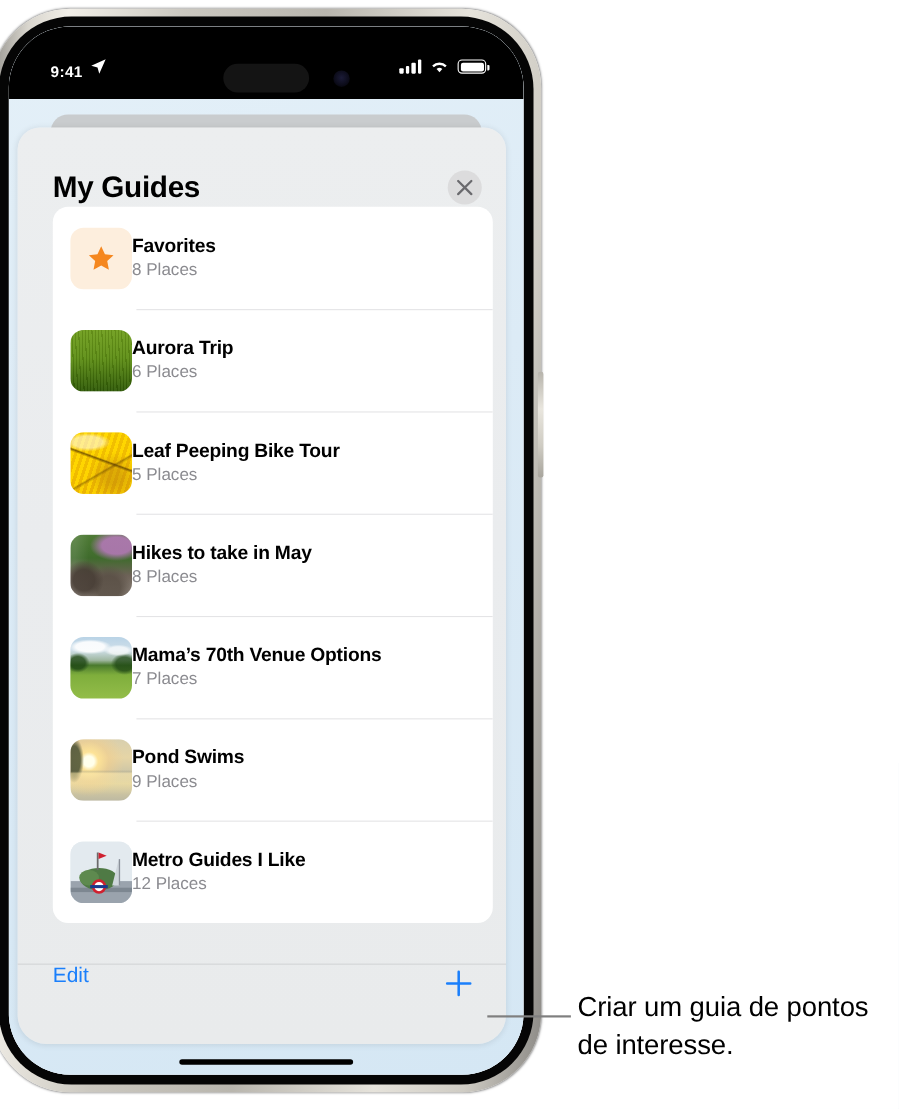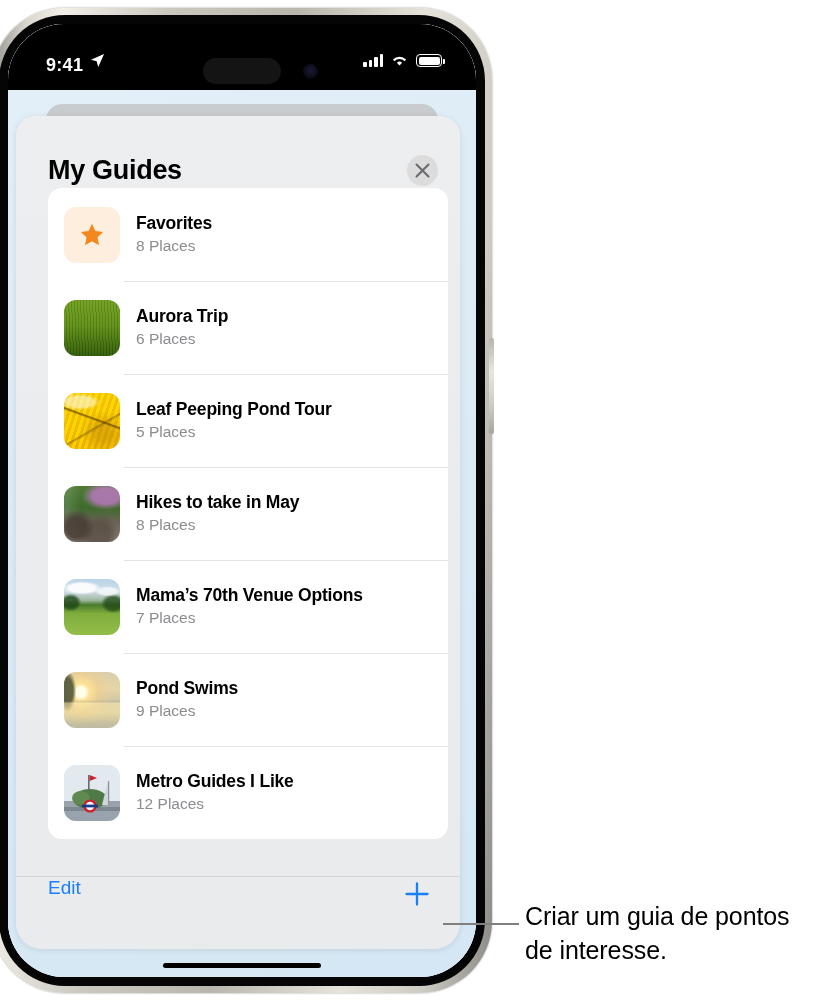--- a/index.html
+++ b/index.html
@@ -63,21 +63,21 @@
   #status-bar {
     position: absolute; left: 0; right: 0; top: 0; height: 66px;
     background: #000;
     color: #fff;
     display: flex; align-items: center;
     padding: 0 34px 0 38px;
     box-sizing: border-box;
     z-index: 6;
   }
   #status-time {
-    font-size: 18px; font-weight: bold; letter-spacing: .3px;
+    font-size: 14px; font-weight: bold; letter-spacing: .3px;
     margin-top: 16px;
   }
   #status-loc { margin-left: 7px; margin-top: 7px; display:flex; }
   #status-right {
     margin-left: auto; display: flex; align-items: center; gap: 8px;
     margin-top: 7px;
   }
   .bars { display: flex; align-items: flex-end; gap: 2px; height: 13px; }
   .bars i { width: 3.5px; background:#fff; border-radius: 1px; display:block; }
   .bars i:nth-child(1){height:5px}
@@ -164,21 +164,21 @@
   }
   .guide-row + .guide-row::before {
     content: "";
     position: absolute; left: 76px; right: 0; top: 0;
     height: 1px; background: #e4e4e6;
   }
   .guide-thumb {
     width: 56px; height: 56px; border-radius: 12px;
     flex: none; overflow: hidden; position: relative;
   }
-  .guide-text { margin-left: 16px; min-width: 0; }
+  .guide-text { margin-left: 0; min-width: 0; }
   .guide-name {
     font-size: 17.5px; font-weight: bold; color: #000;
     letter-spacing: -0.2px; line-height: 1.28;
   }
   .guide-count {
     font-size: 15.5px; color: #8b8b90; line-height: 1.4;
     margin-top: 1px;
   }
 
   
@@ -357,21 +357,21 @@
             <div class="guide-thumb thumb-grass"></div>
             <div class="guide-text">
               <div class="guide-name">Aurora Trip</div>
               <div class="guide-count">6 Places</div>
             </div>
           </div>
 
           <div class="guide-row">
             <div class="guide-thumb thumb-leaves"></div>
             <div class="guide-text">
-              <div class="guide-name">Leaf Peeping Pond Tour</div>
+              <div class="guide-name">Leaf Peeping Bike Tour</div>
               <div class="guide-count">5 Places</div>
             </div>
           </div>
 
           <div class="guide-row">
             <div class="guide-thumb thumb-forest"></div>
             <div class="guide-text">
               <div class="guide-name">Hikes to take in May</div>
               <div class="guide-count">8 Places</div>
             </div>

